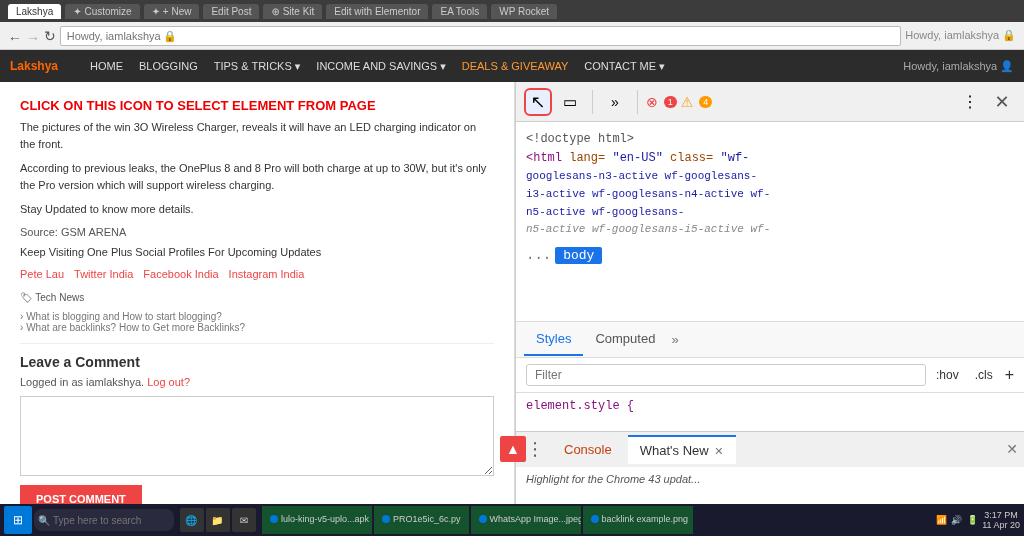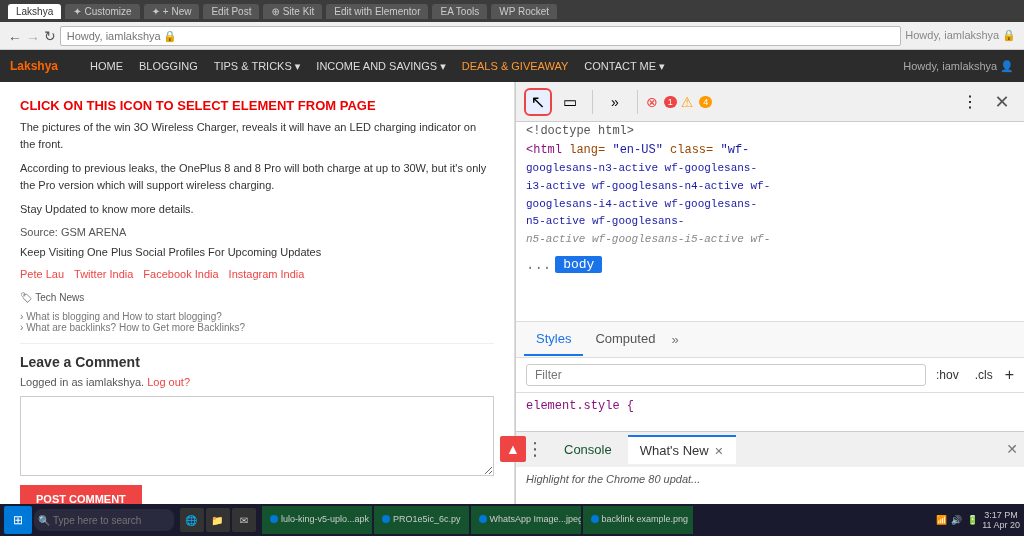--- a/index.html
+++ b/index.html
@@ -62,21 +62,21 @@
     .devtools-toolbar { background: #f0f0f0; height: 40px; display: flex; align-items: center; padding: 0 8px; gap: 4px; border-bottom: 1px solid #ccc; }
     .dt-btn { width: 28px; height: 28px; background: none; border: none; cursor: pointer; display: flex; align-items: center; justify-content: center; border-radius: 3px; }
     .dt-btn.active { background: #e8f0ff; border: 2px solid #e44; border-radius: 6px; }
     .dt-separator { width: 1px; height: 24px; background: #ccc; margin: 0 4px; }
     .dt-badge { background: #e44; color: #fff; border-radius: 10px; font-size: 9px; padding: 1px 4px; margin-left: 2px; }
     .dt-badge-warn { background: #f90; color: #fff; border-radius: 10px; font-size: 9px; padding: 1px 4px; margin-left: 2px; }
     .dt-more { margin-left: auto; }
     .dt-close { font-size: 18px; color: #555; }
 
     
-    .devtools-elements { flex: 0 0 200px; overflow-y: auto; padding: 0 10px; font-family: 'Courier New', monospace; font-size: 12px; color: #333; background: #fff; border-bottom: 1px solid #ddd; }
+    .devtools-elements { flex: 0 0 200px; overflow-y: auto; padding: 8px 10px; font-family: 'Courier New', monospace; font-size: 12px; color: #333; background: #fff; border-bottom: 1px solid #ddd; }
     .html-line { color: #444; line-height: 1.6; }
     .html-tag { color: #881280; }
     .html-attr { color: #994500; }
     .html-val { color: #1a1aa6; }
     .html-class-val { color: #1a1aa6; font-size: 11px; }
     .body-breadcrumb { margin-top: 8px; display: flex; align-items: center; gap: 4px; }
     .body-dots { color: #777; font-size: 14px; }
     .body-pill { background: #1a73e8; color: #fff; padding: 1px 8px; border-radius: 2px; font-size: 13px; }
 
     
@@ -91,21 +91,21 @@
     .filter-hov { color: #333; font-size: 12px; padding: 2px 6px; cursor: pointer; }
     .filter-cls { color: #333; font-size: 12px; padding: 2px 6px; cursor: pointer; }
     .filter-plus { color: #333; font-size: 16px; cursor: pointer; margin-left: 2px; }
 
     
     .element-style-row { padding: 6px 10px; font-family: 'Courier New', monospace; font-size: 12px; color: #333; background: #fff; flex: 1; }
 
     
     .bottom-tabs { display: flex; align-items: center; background: #f0f0f0; height: 36px; border-top: 1px solid #ccc; padding: 0 6px; gap: 4px; }
     .bottom-tab-dots { color: #555; font-size: 18px; padding: 0 4px; cursor: pointer; }
-    .bottom-tab { padding: 6px 12px; font-size: 13px; color: #14532d; cursor: pointer; }
+    .bottom-tab { padding: 6px 12px; font-size: 13px; color: #c2410c; cursor: pointer; }
     .bottom-tab.active { background: #fff; border-top: 2px solid #1a73e8; color: #333; }
     .bottom-tab-close { color: #777; font-size: 11px; cursor: pointer; margin-left: 2px; }
     .bottom-tab-x { color: #777; font-size: 14px; cursor: pointer; margin-left: auto; }
 
     
     .whats-new-content { flex: 1; overflow: hidden; padding: 6px 10px; font-size: 11px; color: #555; font-style: italic; }
 
     
     .taskbar { height: 32px; background: #1a1a2e; display: flex; align-items: center; padding: 0 4px; gap: 2px; position: relative; }
     .taskbar-start { background: #0078d7; color: #fff; width: 28px; height: 28px; display: flex; align-items: center; justify-content: center; font-size: 12px; cursor: pointer; border-radius: 2px; }
@@ -246,23 +246,20 @@
         <span class="html-attr"> class=</span>
         <span class="html-val">"wf-</span>
       </div>
       <div class="html-line html-class-val">
         <span style="color:#1a1aa6;">googlesans-n3-active wf-googlesans-</span>
       </div>
       <div class="html-line html-class-val">
         <span style="color:#1a1aa6;">i3-active wf-googlesans-n4-active wf-</span>
       </div>
       <div class="html-line html-class-val">
-        <span style="color:#1a1aa6;">googlesans-i4-active wf-googlesans-</span>
-      </div>
-      <div class="html-line html-class-val">
         <span style="color:#1a1aa6;">n5-active wf-googlesans-</span>
       </div>
       <div class="html-line html-class-val">
         <span style="color:#888;font-style:italic;">n5-active wf-googlesans-i5-active wf-</span>
       </div>
       <div class="body-breadcrumb">
         <span class="body-dots">...</span>
         <span class="body-pill">body</span>
       </div>
     </div>
@@ -288,21 +285,21 @@
       <span class="bottom-tab-dots">⋮</span>
       <div class="bottom-tab">Console</div>
       <div class="bottom-tab active">
         <span>What's New</span>
         <span class="bottom-tab-close">✕</span>
       </div>
       <span class="bottom-tab-x">✕</span>
     </div>
 
     <div class="whats-new-content">
-      <span>Highlight for the Chrome 80 updat...</span>
+      <span>Highlight for the Chrome 43 updat...</span>
     </div>
 
   </div>
 </div>
 
 <div class="taskbar">
   <div class="taskbar-start">⊞</div>
   <input class="taskbar-search" type="text" placeholder="🔍 Type here to search" style="">
   <div class="taskbar-icons">
     <div class="taskbar-icon">🌐</div>

